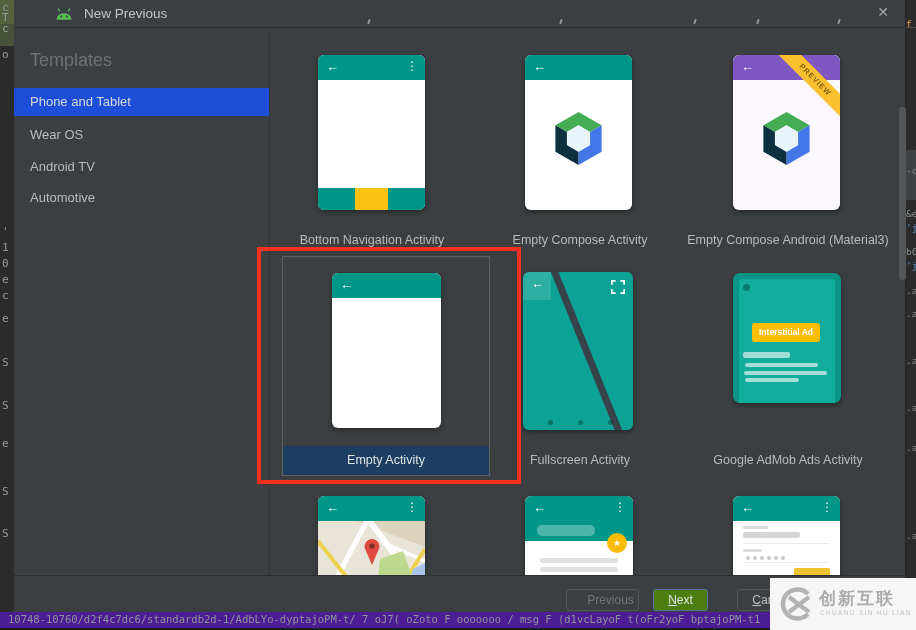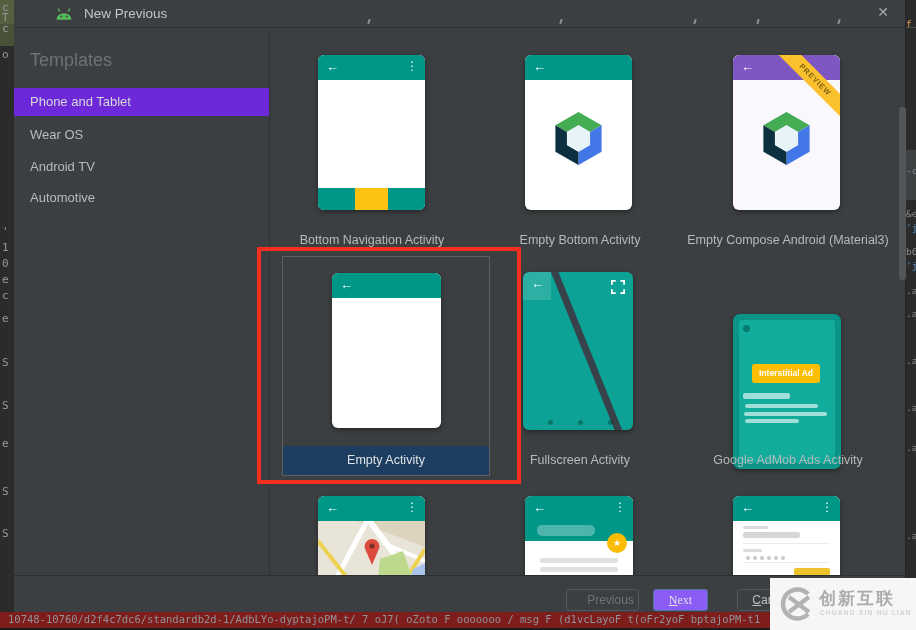--- a/index.html
+++ b/index.html
@@ -5,38 +5,38 @@
   html,body{margin:0;padding:0;background:#1e1e1e;}
   #root{position:relative;width:916px;height:630px;overflow:hidden;
         font-family:"Liberation Sans",sans-serif;background:#2b2b2b;}
   .abs{position:absolute;}
 
   
   #left-strip{left:0;top:0;width:14px;height:630px;background:#2b2b2b;}
   #left-strip span{position:absolute;left:2px;font:11px "DejaVu Sans Mono",monospace;color:#959a9d;}
   #right-strip{left:905px;top:0;width:11px;height:630px;background:#2b2b2b;overflow:hidden;}
   #right-strip span{position:absolute;left:1px;font:9.5px "DejaVu Sans Mono",monospace;color:#8a8e90;white-space:nowrap;}
-  #bottom-strip{left:0;top:612px;width:916px;height:18px;background:#7f1d1d;z-index:6;overflow:hidden;}
+  #bottom-strip{left:0;top:612px;width:916px;height:18px;background:#4c1d95;z-index:6;overflow:hidden;}
   #log-line{position:absolute;left:8px;top:1px;font:10.5px "DejaVu Sans Mono",monospace;color:#8e9396;white-space:nowrap;}
   #bottom-darkest{position:absolute;left:0;top:16px;width:916px;height:2px;background:#1b1c1d;}
 
   
   #dialog{left:14px;top:0;width:891px;height:612px;background:#3c3f41;z-index:1;border-right:1px solid #232526;}
   #titlebar{position:absolute;left:0;top:0;width:891px;height:27px;border-bottom:1px solid #2e3133;}
   #title-text{position:absolute;left:70px;top:6px;font-size:13.5px;color:#c2c4c6;}
   #android-icon{position:absolute;left:40px;top:7px;}
   #close-btn{position:absolute;right:16px;top:4px;font-size:14px;color:#a7abad;cursor:default;}
   #top-marks{position:absolute;left:0;top:19px;width:891px;height:6px;overflow:hidden;}
   #top-marks i{position:absolute;top:0;width:2px;height:5px;background:#8f9193;transform:rotate(18deg);}
 
   
   #sidebar-header{position:absolute;left:16px;top:50px;font-size:18px;color:#6d7276;}
   .side-item{position:absolute;left:0;width:255px;height:28px;line-height:28px;padding-left:16px;
              font-size:13px;color:#b8babc;box-sizing:border-box;}
-  .side-item.sel{background:#6d28d9;color:#d6d8da;}
+  .side-item.sel{background:#1d4ed8;color:#d6d8da;}
   #side-divider{position:absolute;left:255px;top:28px;width:1px;height:547px;background:#323537;}
 
   
   #scroll-thumb{position:absolute;left:885px;top:107px;width:7px;height:173px;background:#54575a;border-radius:3px;}
 
   
   .card{position:absolute;width:208px;}
   .card-label{position:absolute;left:-6px;width:220px;text-align:center;font-size:12.5px;color:#b7b9bb;white-space:nowrap;}
   .phone{position:absolute;background:#fff;border-radius:6px;box-shadow:0 2px 5px rgba(0,0,0,.4);}
   .appbar{position:absolute;left:0;right:0;top:0;height:25px;background:#009688;border-radius:6px 6px 0 0;}
@@ -59,43 +59,43 @@
                    text-align:center;line-height:29px;font-size:12.5px;color:#dfe3e6;}
   #red-annotation{left:243px;top:247px;width:256px;height:229px;border:4px solid #f3301d;z-index:5;}
 
   
   #fs-phone{position:absolute;left:47px;top:22px;width:110px;height:158px;background:#0ca295;border-radius:6px;
             overflow:hidden;box-shadow:0 2px 5px rgba(0,0,0,.4);}
   #fs-chip{position:absolute;left:0;top:0;width:28px;height:28px;background:rgba(255,255,255,.14);border-radius:6px 0 0 0;}
   .fs-dot{position:absolute;width:5px;height:5px;border-radius:50%;background:rgba(0,0,0,.28);top:148px;}
 
   
-  #ad-tablet{position:absolute;left:49px;top:23px;width:108px;height:155px;background:#0a9488;border-radius:7px;
-             overflow:hidden;box-shadow:0 2px 5px rgba(0,0,0,.4);margin-top:41px;}
+  #ad-tablet{position:absolute;left:49px;top:23px;width:108px;height:130px;background:#0a9488;border-radius:7px;
+             overflow:hidden;box-shadow:0 2px 5px rgba(0,0,0,.4);}
   #ad-screen{position:absolute;left:6px;top:6px;width:96px;height:143px;background:#12ac9c;border-radius:3px;}
   #ad-cam{position:absolute;left:10px;top:11px;width:7px;height:7px;border-radius:50%;background:#077a6f;}
   #ad-btn{position:absolute;left:19px;top:50px;width:68px;height:19px;background:#fcbd02;border-radius:3px;
           text-align:center;line-height:19px;font-size:8.5px;font-weight:bold;color:#fff;}
   .ad-line{position:absolute;background:rgba(255,255,255,.6);border-radius:2px;}
 
   
   #basic-header{position:absolute;left:0;top:25px;width:108px;height:20px;background:#009688;}
   #basic-pill{position:absolute;left:12px;top:29px;width:58px;height:11px;background:rgba(255,255,255,.3);border-radius:5px;}
   #basic-fab{position:absolute;left:82px;top:37px;width:20px;height:20px;border-radius:50%;background:#fbbc05;
              text-align:center;line-height:20px;font-size:9px;color:#fff;z-index:2;}
   .pw-dot{position:absolute;width:4px;height:4px;border-radius:50%;background:#c9c9c9;top:60px;}
   #login-btn{position:absolute;left:61px;top:72px;width:36px;height:8px;background:#efc32d;border-radius:2px;}
 
   
   #footer{position:absolute;left:0;top:575px;width:891px;height:37px;border-top:1px solid #2c2e30;background:#3c3f41;}
   .btn{position:absolute;top:13px;height:22px;border-radius:3px;box-sizing:border-box;text-align:center;
        font-size:12px;line-height:20px;}
   .btn span{display:inline-block;}
   #btn-previous{left:552px;width:73px;border:1px solid #54585b;color:#6f7477;padding-left:16px;}
-  #btn-next{left:639px;width:55px;background:#8b5cf6;border:1px solid #4e749a;color:#dfe1e3;font-family:Liberation Serif, serif;}
+  #btn-next{left:639px;width:55px;background:#4d7c0f;border:1px solid #4e749a;color:#dfe1e3;}
   #btn-cancel{left:723px;width:68px;border:1px solid #54585b;color:#bdbfc1;}
   .mnemonic span::first-letter{text-decoration:underline;}
 
   
   #watermark{left:770px;top:578px;width:146px;height:52px;background:#f6f6f6;z-index:10;}
   #wm-cn{position:absolute;left:49px;top:9px;font-size:17px;font-weight:bold;color:#ababab;letter-spacing:2px;white-space:nowrap;}
   #wm-en{position:absolute;left:50px;top:31px;font-size:6.5px;color:#c2c2c2;letter-spacing:1.3px;white-space:nowrap;}
 </style>
 </head>
 <body>
@@ -186,21 +186,21 @@
         <div class="appbar">
           <span class="back">←</span>
         </div>
         <svg style="position:absolute;left:26px;top:56px;" width="55" height="55" viewBox="0 0 100 100">
           <path d="M8 26 L50 2 L92 26 L71 38 L50 26 L29 38 Z" fill="#44ad54"></path>
           <path d="M92 26 L92 74 L50 98 L50 74 L71 62 L71 38 Z" fill="#4377e8"></path>
           <path d="M8 26 L8 74 L50 98 L50 74 L29 62 L29 38 Z" fill="#0d3040"></path>
           <path d="M50 26 L71 38 L71 62 L50 74 L29 62 L29 38 Z" fill="#e8f3f9"></path>
         </svg>
       </div>
-      <div class="card-label" style="top:201px;">Empty Bottom Activity</div>
+      <div class="card-label" style="top:201px;">Empty Compose Activity</div>
     </div>
 
     <div class="card" style="left:670px;top:32px;height:216px;">
       <div class="phone" style="left:49px;top:23px;width:107px;height:155px;overflow:hidden;background:#faf8fd;">
         <div class="appbar purple">
           <span class="back">←</span>
         </div>
         <div id="ribbon">PREVIEW</div>
         <svg style="position:absolute;left:26px;top:56px;" width="55" height="55" viewBox="0 0 100 100">
           <path d="M8 26 L50 2 L92 26 L71 38 L50 26 L29 38 Z" fill="#44ad54"></path>

